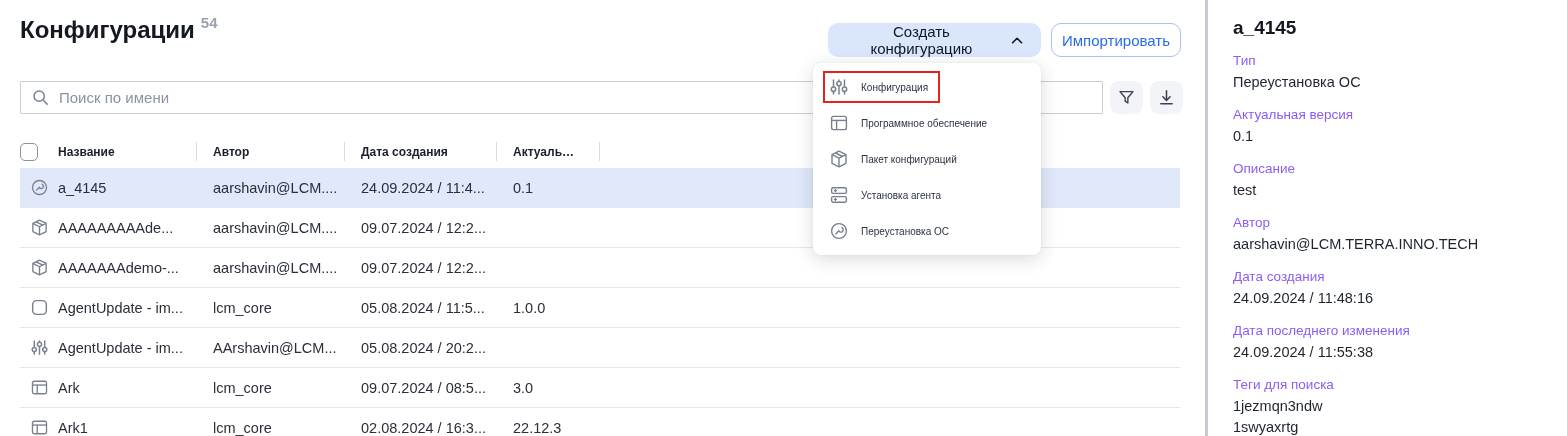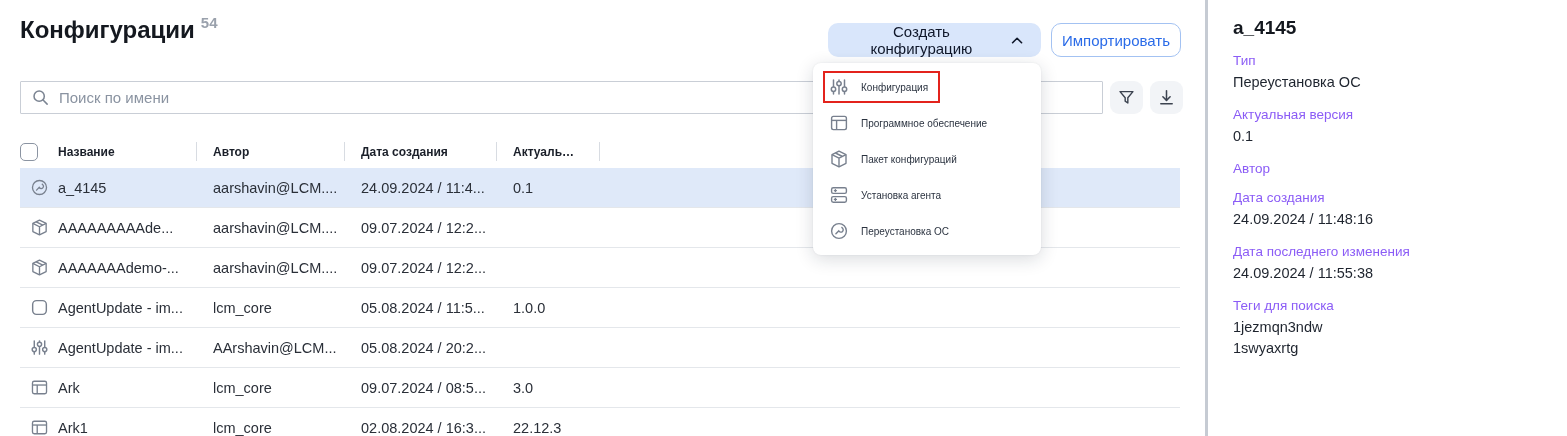--- a/index.html
+++ b/index.html
@@ -321,23 +321,26 @@
   <div id="fields">
       <div class="field">
     <div class="flabel">Тип</div>
   <div class="fvalue">Переустановка ОС</div>
       </div>
       <div class="field">
     <div class="flabel">Актуальная версия</div>
   <div class="fvalue">0.1</div>
       </div>
       <div class="field">
+    <div class="flabel">Описание</div>
+  <div class="fvalue">test</div>
       </div>
       <div class="field">
     <div class="flabel">Автор</div>
+  <div class="fvalue">aarshavin@LCM.TERRA.INNO.TECH</div>
       </div>
       <div class="field">
     <div class="flabel">Дата создания</div>
   <div class="fvalue">24.09.2024 / 11:48:16</div>
       </div>
       <div class="field">
     <div class="flabel">Дата последнего изменения</div>
   <div class="fvalue">24.09.2024 / 11:55:38</div>
       </div>
       <div class="field">

